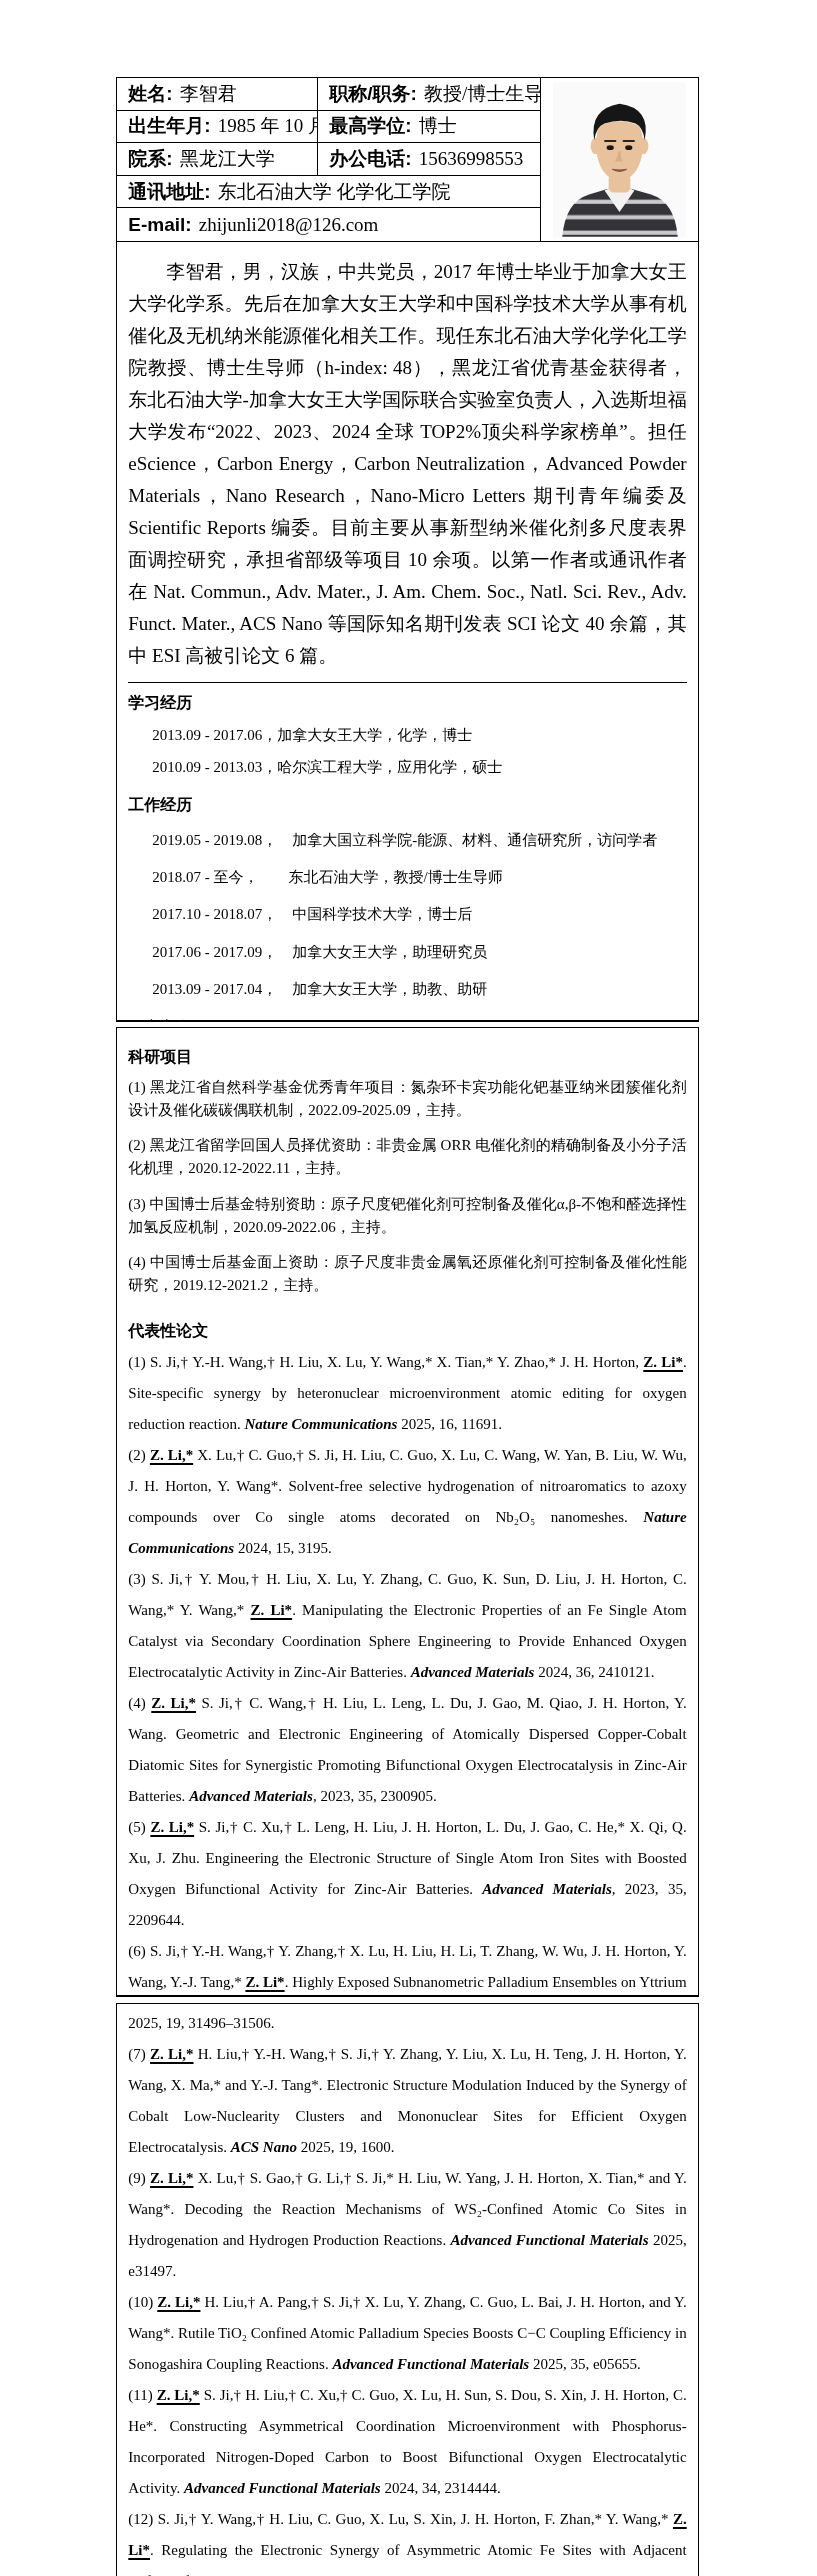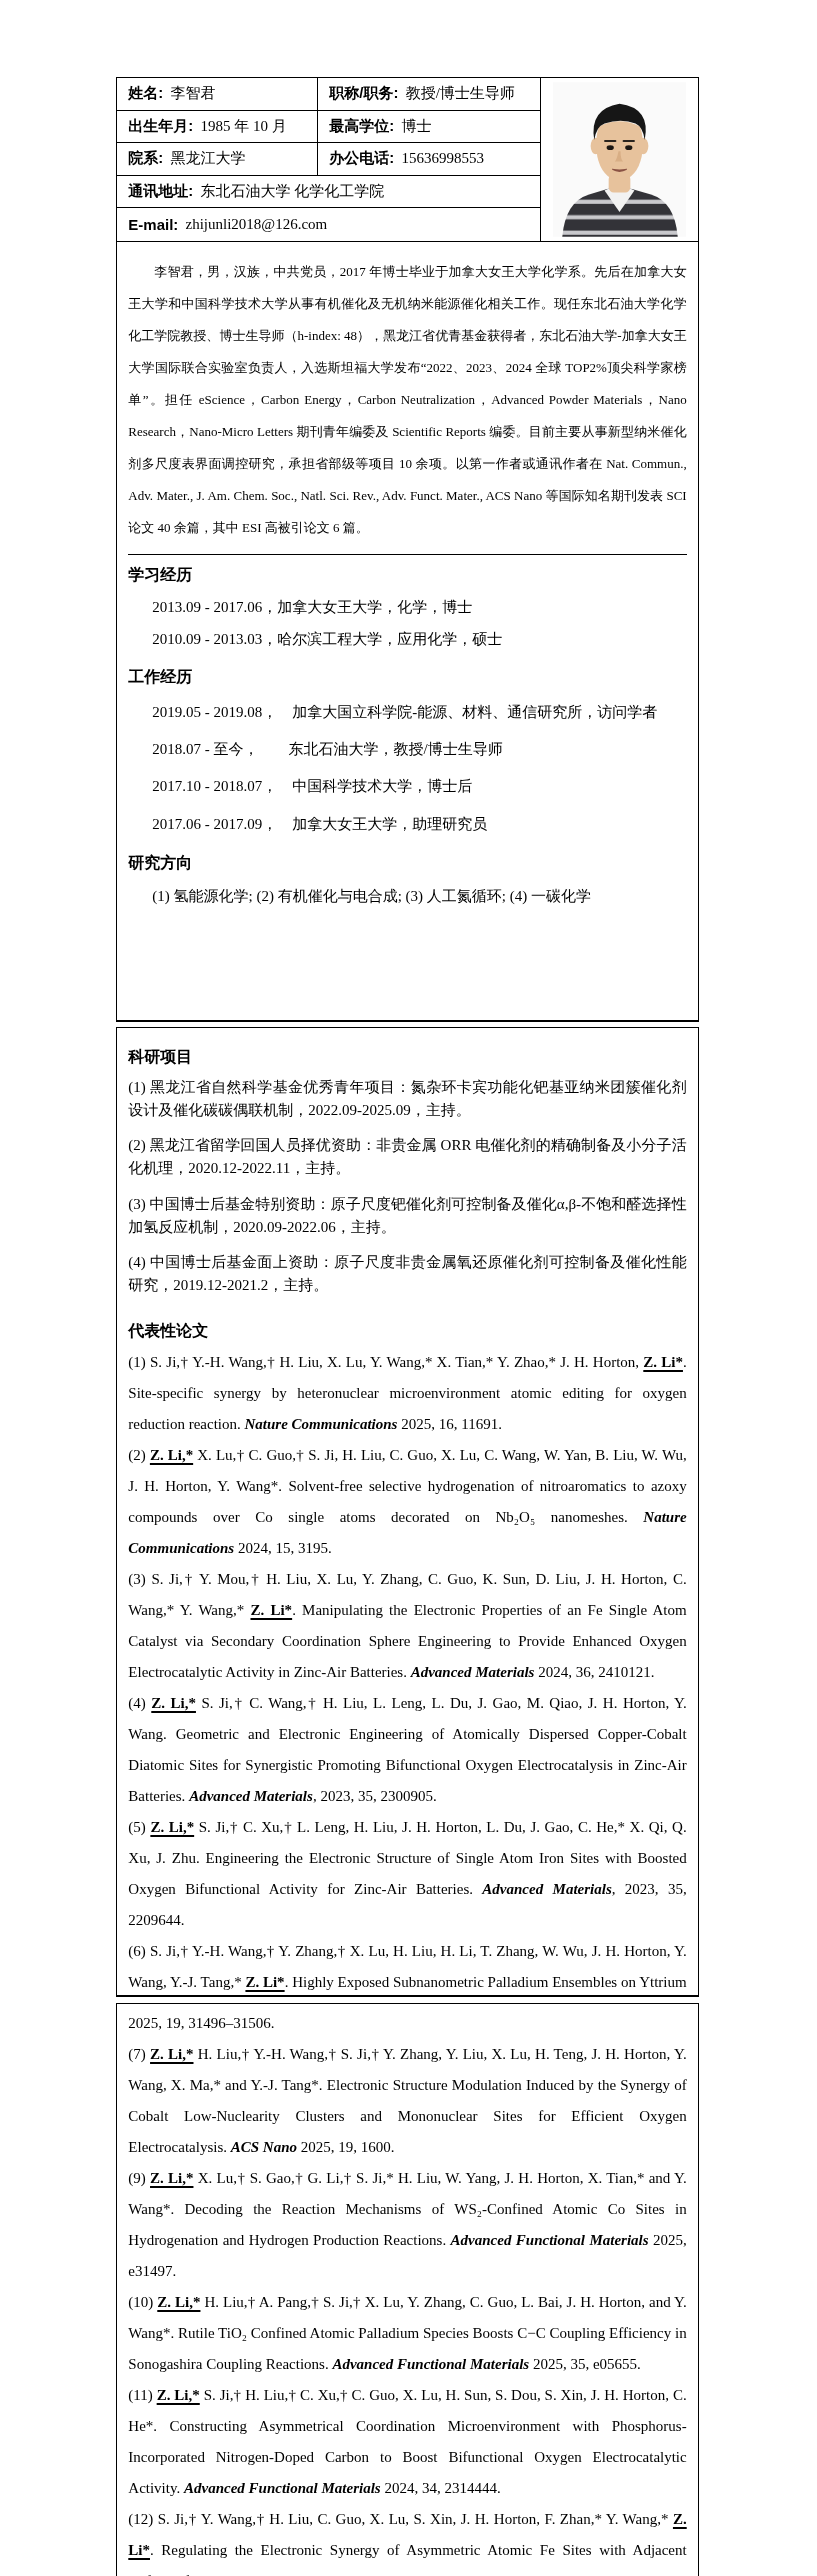--- a/index.html
+++ b/index.html
@@ -7,29 +7,29 @@
         font-family:"Liberation Serif","DejaVu Serif",serif;color:#000;}
   .pbox{position:absolute;left:116px;width:583px;box-sizing:border-box;
         border:1px solid #000;background:#fff;overflow:hidden;}
   #box1{top:77px;height:945px;border-bottom-width:2.6px;}
   #box2{top:1027px;height:970px;border-bottom-width:2.6px;}
   #box3{top:2003px;height:640px;}
   
   .ptable{display:grid;grid-template-columns:201px 223px 1fr;grid-template-rows:repeat(5,1fr);
           height:164px;border-bottom:1px solid #000;box-sizing:border-box;}
   .pcell{border-right:1px solid #000;border-bottom:1px solid #000;display:flex;align-items:center;
-         padding:0 0 0 11.3px;font-size:15px;white-space:nowrap;overflow:hidden;}
+         padding:0 0 0 11.3px;font-size:19px;white-space:nowrap;overflow:hidden;}
   .pcell.last-row{border-bottom:none;}
   .pcell .lbl{font-family:"Liberation Sans","DejaVu Sans",sans-serif;font-weight:bold;margin-right:7.2px;}
   .pcell.span2{grid-column:1 / 3;}
   .photocell{grid-column:3;grid-row:1 / 6;border-bottom:none;display:flex;align-items:center;
              justify-content:center;padding:3.1px;}
   
   .inner{padding:0 11.3px;}
-  .bio{margin:14.4px 0 0 0;font-size:13px;line-height:32px;text-align:justify;text-indent:2em;}
+  .bio{margin:14.4px 0 0 0;font-size:19px;line-height:32px;text-align:justify;text-indent:2em;}
   .rule{margin-top:9.3px;border-top:1px solid #000;height:0;}
   h2.sec{margin:0;font-family:"Liberation Sans","DejaVu Sans",sans-serif;
          font-size:16px;line-height:32px;font-weight:bold;}
   #edu-heading{margin-top:4.1px;}
   #work-heading{margin-top:6.2px;}
   #research-heading{margin-top:7.2px;}
   #projects-heading{margin-top:13px;}
   #pubs-heading{margin-top:5.2px;}
   .plainlist p{margin:0;padding-left:24px;font-size:15px;line-height:32px;white-space:nowrap;}
   #work-list{margin-top:3.1px;}
@@ -135,20 +135,21 @@
           <p><span>2013.09 - 2017.06，加拿大女王大学，化学，博士</span></p>
           <p><span>2010.09 - 2013.03，哈尔滨工程大学，应用化学，硕士</span></p>
         </div>
 
       <h2 class="sec" id="work-heading">工作经历</h2>
       <div class="plainlist" id="work-list">
           <p><span>2019.05 - 2019.08，　加拿大国立科学院-能源、材料、通信研究所，访问学者</span></p>
           <p><span>2018.07 - 至今，　　东北石油大学，教授/博士生导师</span></p>
           <p><span>2017.10 - 2018.07，　中国科学技术大学，博士后</span></p>
           <p><span>2017.06 - 2017.09，　加拿大女王大学，助理研究员</span></p>
+          <p><span>2013.09 - 2017.04，　加拿大女王大学，助教、助研</span></p>
         </div>
 
       <h2 class="sec" id="research-heading">研究方向</h2>
       <div class="plainlist" id="research-list">
           <p><span>(1) 氢能源化学; (2) 有机催化与电合成; (3) 人工氮循环; (4) 一碳化学</span></p>
         </div>
     </div>
   </div>
 
   <div class="pbox" id="box2">

